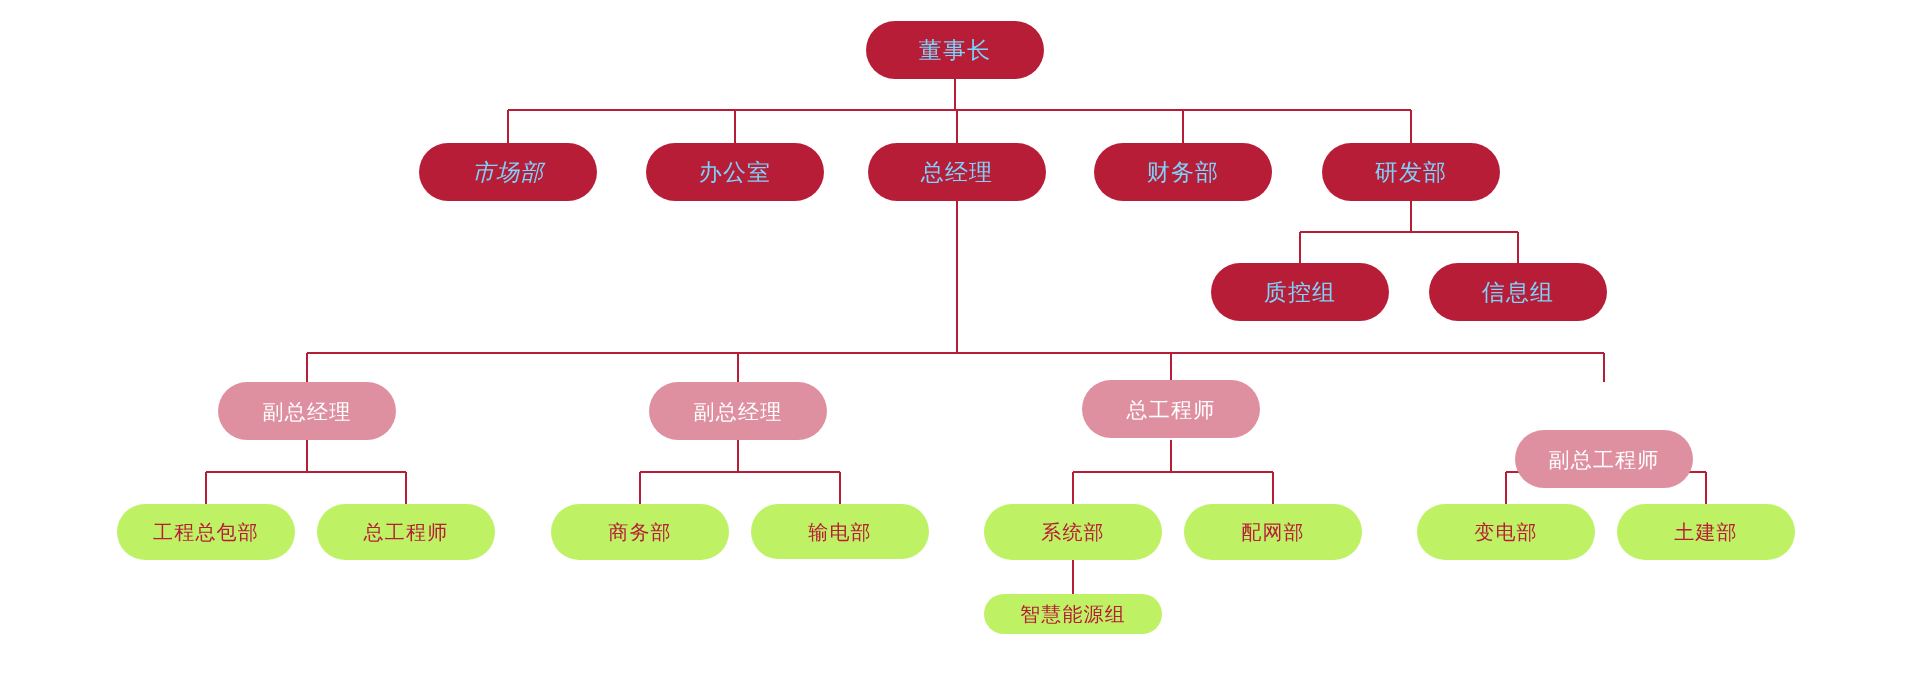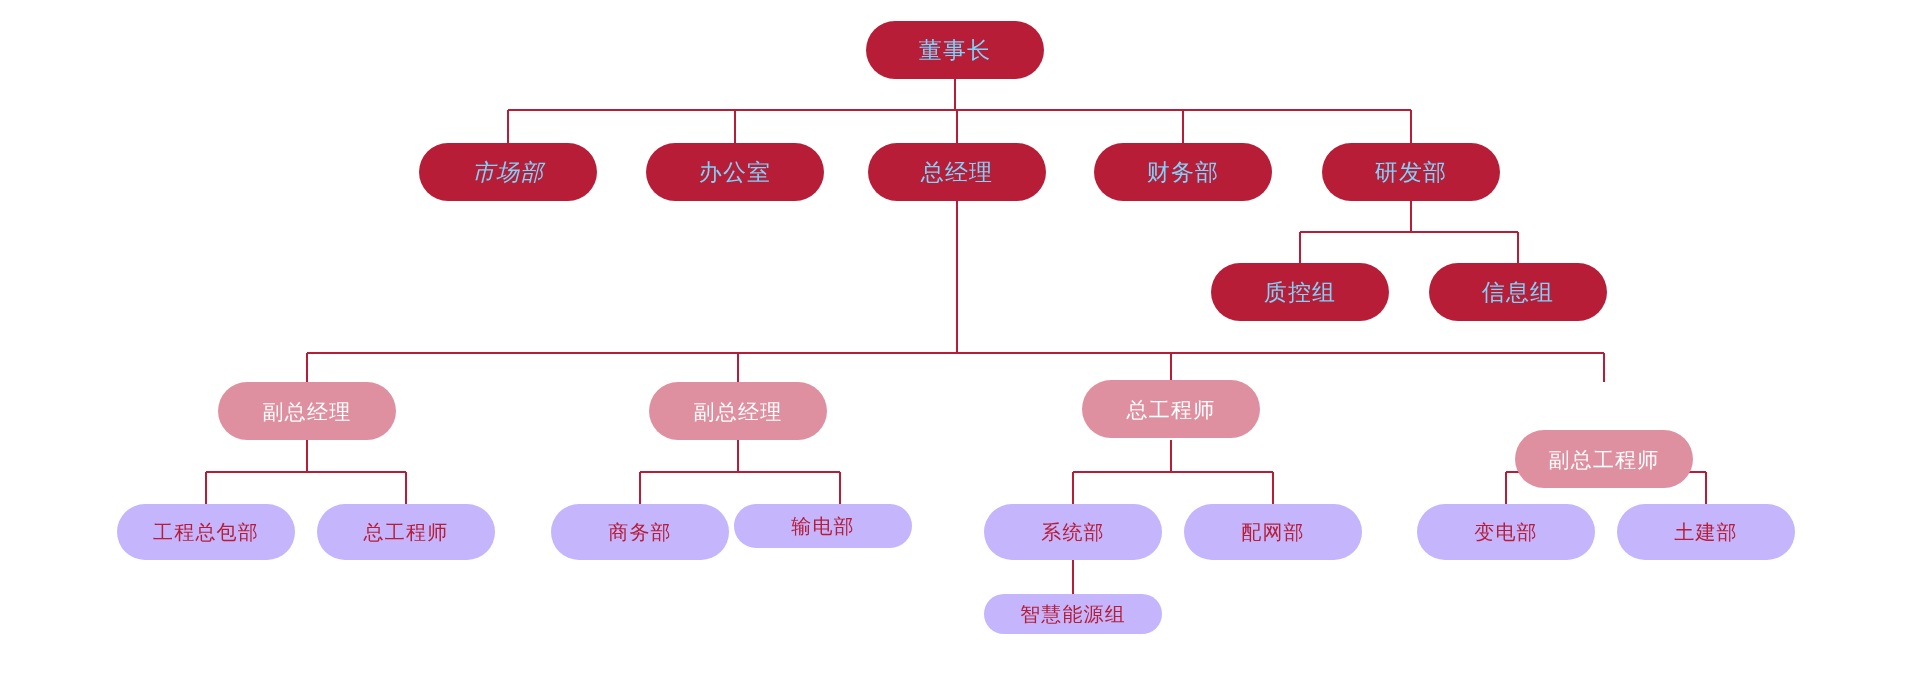--- a/index.html
+++ b/index.html
@@ -46,21 +46,21 @@
     background: #b81d38;
     color: #7dd3fc;
     font-size: 23px;
   }
   .node.level-sub {
     background: #df90a0;
     color: #ffffff;
     font-size: 21px;
   }
   .node.level-leaf {
-    background: #c4b5fd;
+    background: #bef264;
     color: #b81d38;
     font-size: 20px;
   }
 </style>
 </head>
 <body>
 
 <div id="chart-root">
   <svg id="connector-layer" viewBox="0 0 1920 677" preserveAspectRatio="none" aria-hidden="true">
       <line x1="955" y1="79" x2="955" y2="110" stroke="#b81d38" stroke-width="1.4" shape-rendering="crispEdges"></line>
@@ -138,21 +138,21 @@
       </div>
       <div class="node level-leaf" style="left: 117px; top: 504px; width: 178px; height: 56px;">
         <span class="node-label">工程总包部</span>
       </div>
       <div class="node level-leaf" style="left: 317px; top: 504px; width: 178px; height: 56px;">
         <span class="node-label">总工程师</span>
       </div>
       <div class="node level-leaf" style="left: 551px; top: 504px; width: 178px; height: 56px;">
         <span class="node-label">商务部</span>
       </div>
-      <div class="node level-leaf" style="left: 734px; top: 504px; width: 178px; height: 44px;">
+      <div class="node level-leaf" style="left: 751px; top: 504px; width: 178px; height: 55px;">
         <span class="node-label">输电部</span>
       </div>
       <div class="node level-leaf" style="left: 984px; top: 504px; width: 178px; height: 56px;">
         <span class="node-label">系统部</span>
       </div>
       <div class="node level-leaf" style="left: 1184px; top: 504px; width: 178px; height: 56px;">
         <span class="node-label">配网部</span>
       </div>
       <div class="node level-leaf" style="left: 1417px; top: 504px; width: 178px; height: 56px;">
         <span class="node-label">变电部</span>

